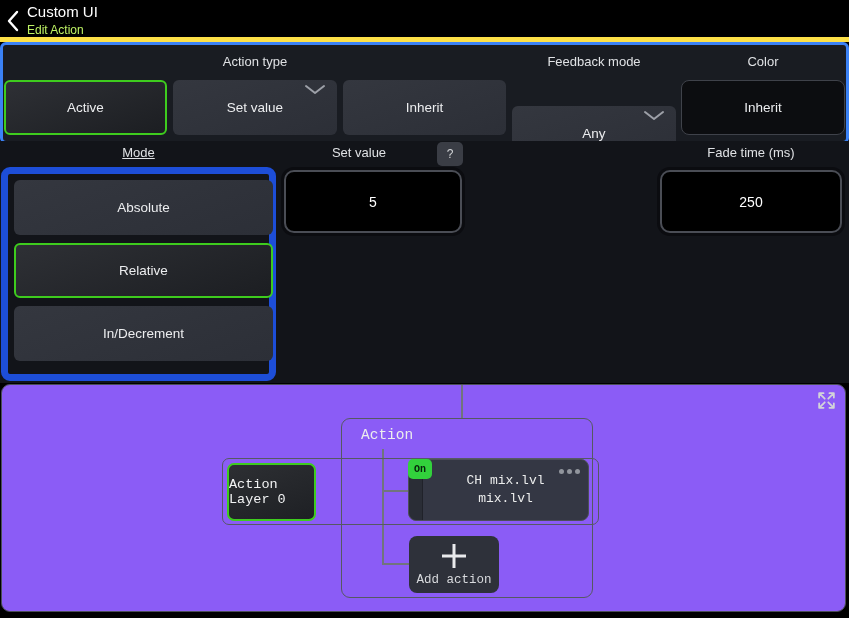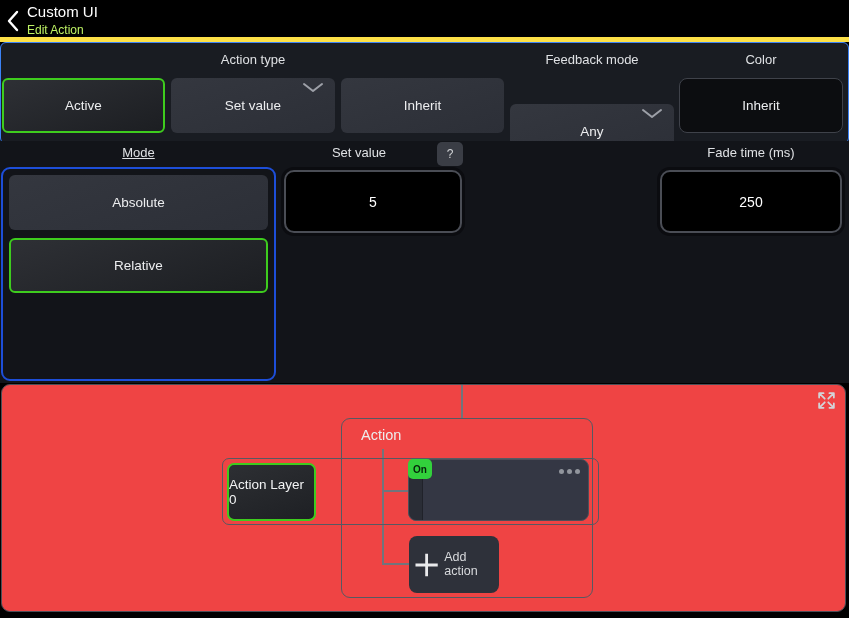--- a/index.html
+++ b/index.html
@@ -9,53 +9,53 @@
   
   .topbar { position:absolute; left:0; top:0; width:849px; height:42px; background:#000;
     border-bottom:5px solid #fde047; }
   .back-btn { position:absolute; left:2px; top:8px; width:22px; height:26px; cursor:pointer;
     display:flex; align-items:center; justify-content:center; }
   .tb-title { position:absolute; left:27px; top:3px; font-size:15px; color:#fff; }
   .tb-sub   { position:absolute; left:27px; top:23px; font-size:12px; color:#bef264; }
 
   
   .panel1 { position:absolute; left:0; top:42px; width:849px; height:102px;
-    background:#191c22; border:1px solid #3b82f6; border-radius:6px; }
+    background:#191c22; border:3px solid #3b82f6; border-radius:6px; }
   .col-label { position:absolute; top:8px; height:18px; font-size:13px; color:#dfe1e4;
     text-align:center; line-height:18px; }
   .btn { position:absolute; top:35px; height:55px; border-radius:6px;
     background:linear-gradient(160deg,#34373f,#2c2f37);
     display:flex; align-items:center; justify-content:center;
     font-size:13.5px; color:#ecedef; cursor:pointer; }
   .btn.selected { background:linear-gradient(160deg,#2e3035,#1c1e22); border:2px solid #3ecc1e; }
   .btn.black { background:#0c0d10; border:1px solid #3f424a; border-radius:8px; }
   .chev { position:absolute; top:4px; right:11px; }
 
   
   .section2 { position:absolute; left:0; top:141px; width:849px; height:242px; background:#121419; }
   .s2-label { position:absolute; top:3px; height:18px; font-size:13px; color:#dfe1e4;
     text-align:center; line-height:18px; }
   .mode-box { position:absolute; left:1px; top:26px; width:275px; height:214px;
-    border:2px solid #1d4ed8; border-radius:9px; }
+    border:7px solid #1d4ed8; border-radius:9px; }
   .mode-btn { position:absolute; left:6px; width:259px; height:55px; border-radius:6px;
     background:linear-gradient(160deg,#34373f,#2c2f37);
     display:flex; align-items:center; justify-content:center;
     font-size:13.5px; color:#ecedef; cursor:pointer; }
   .mode-btn.selected { background:linear-gradient(160deg,#2e3035,#1c1e22); border:2px solid #3ecc1e; }
   .help-btn { position:absolute; left:437px; top:1px; width:26px; height:24px; border-radius:5px;
     background:#3a3d45; color:#d2d4d7; font-size:12px; display:flex; align-items:center;
     justify-content:center; cursor:pointer; }
   .value-input { position:absolute; top:29px; height:63px; background:#000;
     border:2px solid #4a4d55; border-radius:10px; box-shadow:0 0 0 3px #0b0c10;
     display:flex; align-items:center; justify-content:center; font-size:14px; color:#fff;
     cursor:text; }
 
   
   .graph { position:absolute; left:1px; top:384px; width:845px; height:228px;
-    background:#ef4444; border:1.5px solid #4b4e57; border-radius:9px; }
+    background:#8b5cf6; border:1.5px solid #4b4e57; border-radius:9px;font-family:Liberation Mono, monospace; }
   .expand-btn { position:absolute; top:5px; right:7px; width:22px; height:22px; cursor:pointer; }
   .gline { position:absolute; background:#71747c; }
   .action-box { position:absolute; left:339px; top:33px; width:252px; height:180px;
     border:1px solid #565962; border-radius:9px; }
   .action-label { position:absolute; left:19px; top:8px; font-size:14.5px; color:#eceded; }
   .row-outline { position:absolute; left:220px; top:73px; width:377px; height:67px;
     border:1px solid #565962; border-radius:7px; }
   .layer-node { position:absolute; left:225px; top:78px; width:89px; height:58px;
     border:2px solid #3ecc1e; border-radius:7px;
     background:linear-gradient(160deg,#2d2f33,#1e2024);
@@ -67,21 +67,21 @@
     border-right:1px solid #20222a; border-radius:8px 0 0 8px; cursor:grab; }
   .on-badge { position:absolute; left:-1px; top:-1px; width:24px; height:20px;
     background:#32d13c; border-radius:5px; color:#07230b; font-size:10px; font-weight:bold;
     display:flex; align-items:center; justify-content:center; cursor:pointer; }
   .dots { position:absolute; top:9px; right:8px; display:flex; gap:3px; cursor:pointer; }
   .dots i { width:5px; height:5px; border-radius:50%; background:#91959d; }
   .ch-text { position:absolute; left:14px; right:0; top:0; bottom:0; display:flex;
     flex-direction:column; align-items:center; justify-content:center; gap:2px; }
   .ch-line1, .ch-line2 { font-size:13px; color:#eceded; line-height:16px; }
   .add-btn { position:absolute; left:407px; top:151px; width:90px; height:57px;
-    background:#2e313a; border-radius:8px; cursor:pointer; display:flex; flex-direction:row;
+    background:#2e313a; border-radius:8px; cursor:pointer; display:flex; flex-direction:column;
     align-items:center; justify-content:flex-start; }
   .add-label { font-size:12.5px; color:#d8dadd; margin-top:-2px; }
 </style>
 </head>
 <body>
 
 <div class="topbar">
   <div class="back-btn">
     <svg width="14" height="22" viewBox="0 0 14 22">
       <polyline points="11,2 3,11 11,20" fill="none" stroke="#ffffff" stroke-width="2.4" stroke-linecap="round" stroke-linejoin="round"></polyline>
@@ -128,20 +128,23 @@
   <div class="s2-label" style="left:283px;width:152px;">Set value</div>
   <div class="help-btn">?</div>
   <div class="s2-label" style="left:659px;width:184px;">Fade time (ms)</div>
 
   <div class="mode-box">
     <div class="mode-btn" style="top:6px;">
       <span>Absolute</span>
     </div>
     <div class="mode-btn selected" style="top:69px;">
       <span>Relative</span>
+    </div>
+    <div class="mode-btn" style="top:132px;">
+      <span>In/Decrement</span>
     </div>
   </div>
 
   <div class="value-input" style="left:284px;width:178px;">
     <span>5</span>
   </div>
 
   <div class="value-input" style="left:660px;width:182px;">
     <span>250</span>
   </div>
@@ -175,20 +178,24 @@
   </div>
 
   <div class="ch-node">
     <div class="ch-handle"></div>
     <div class="on-badge">On</div>
     <div class="dots">
         <i></i>
         <i></i>
         <i></i>
       </div>
+    <div class="ch-text">
+      <div class="ch-line1">CH mix.lvl</div>
+      <div class="ch-line2">mix.lvl</div>
+    </div>
   </div>
 
   <div class="add-btn">
     <svg width="38" height="38" viewBox="0 0 38 38" style="margin-top:1px;">
       <path d="M19 7 V31 M7 19 H31" stroke="#e9eaec" stroke-width="3" fill="none"></path>
     </svg>
     <div class="add-label">Add action</div>
   </div>
 </div>
 

